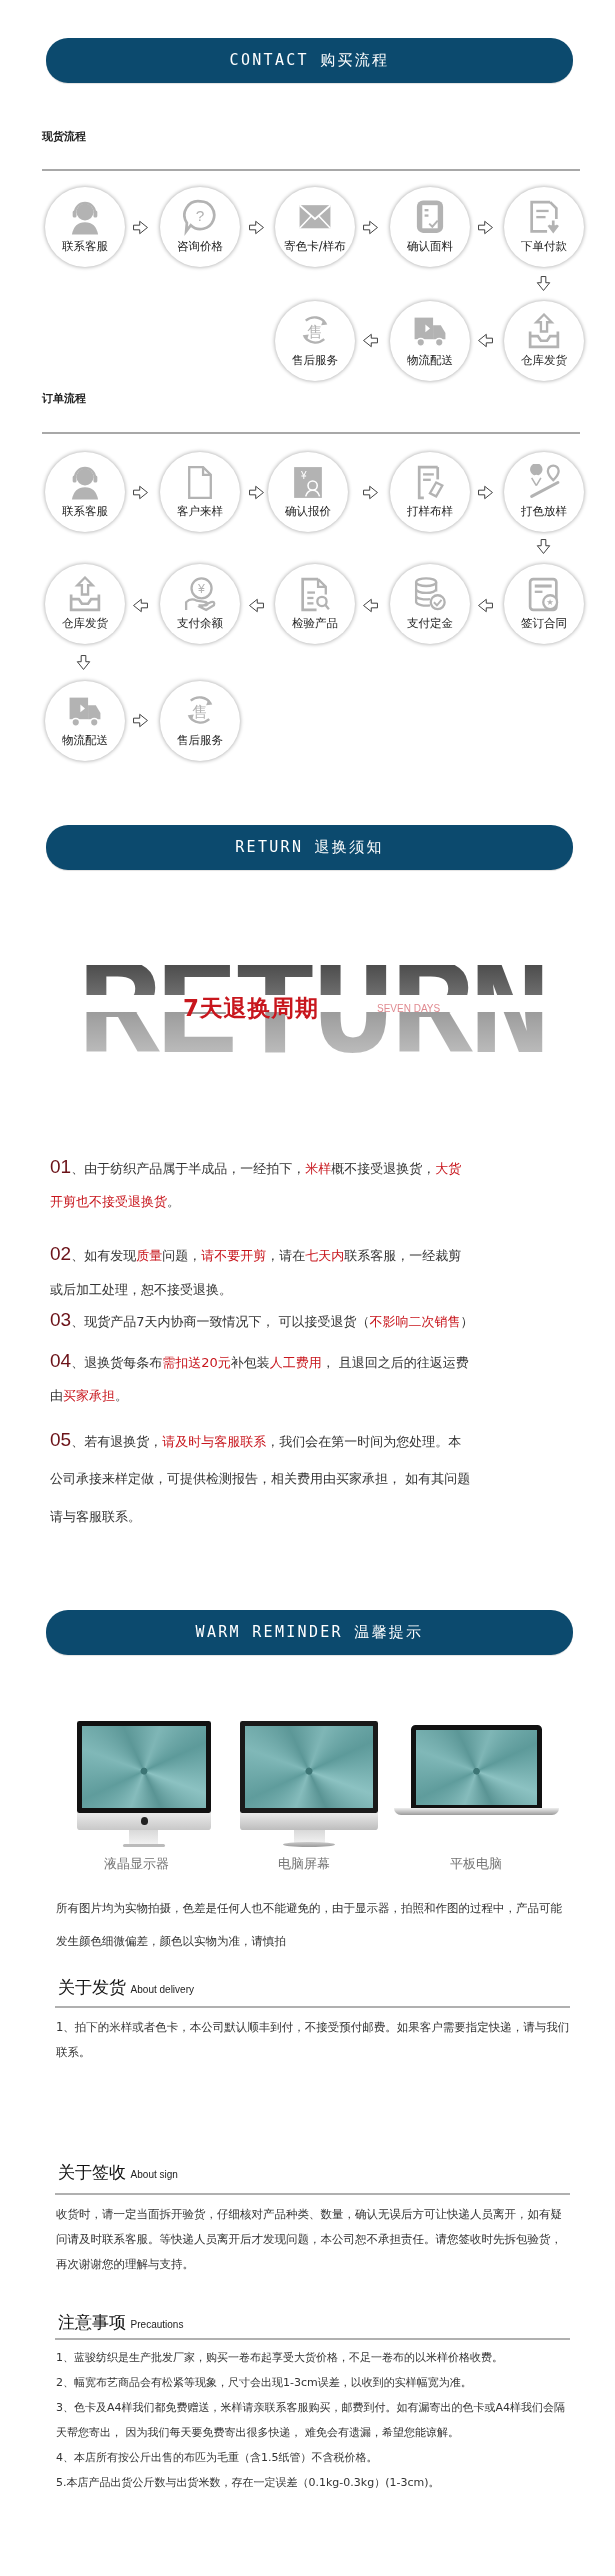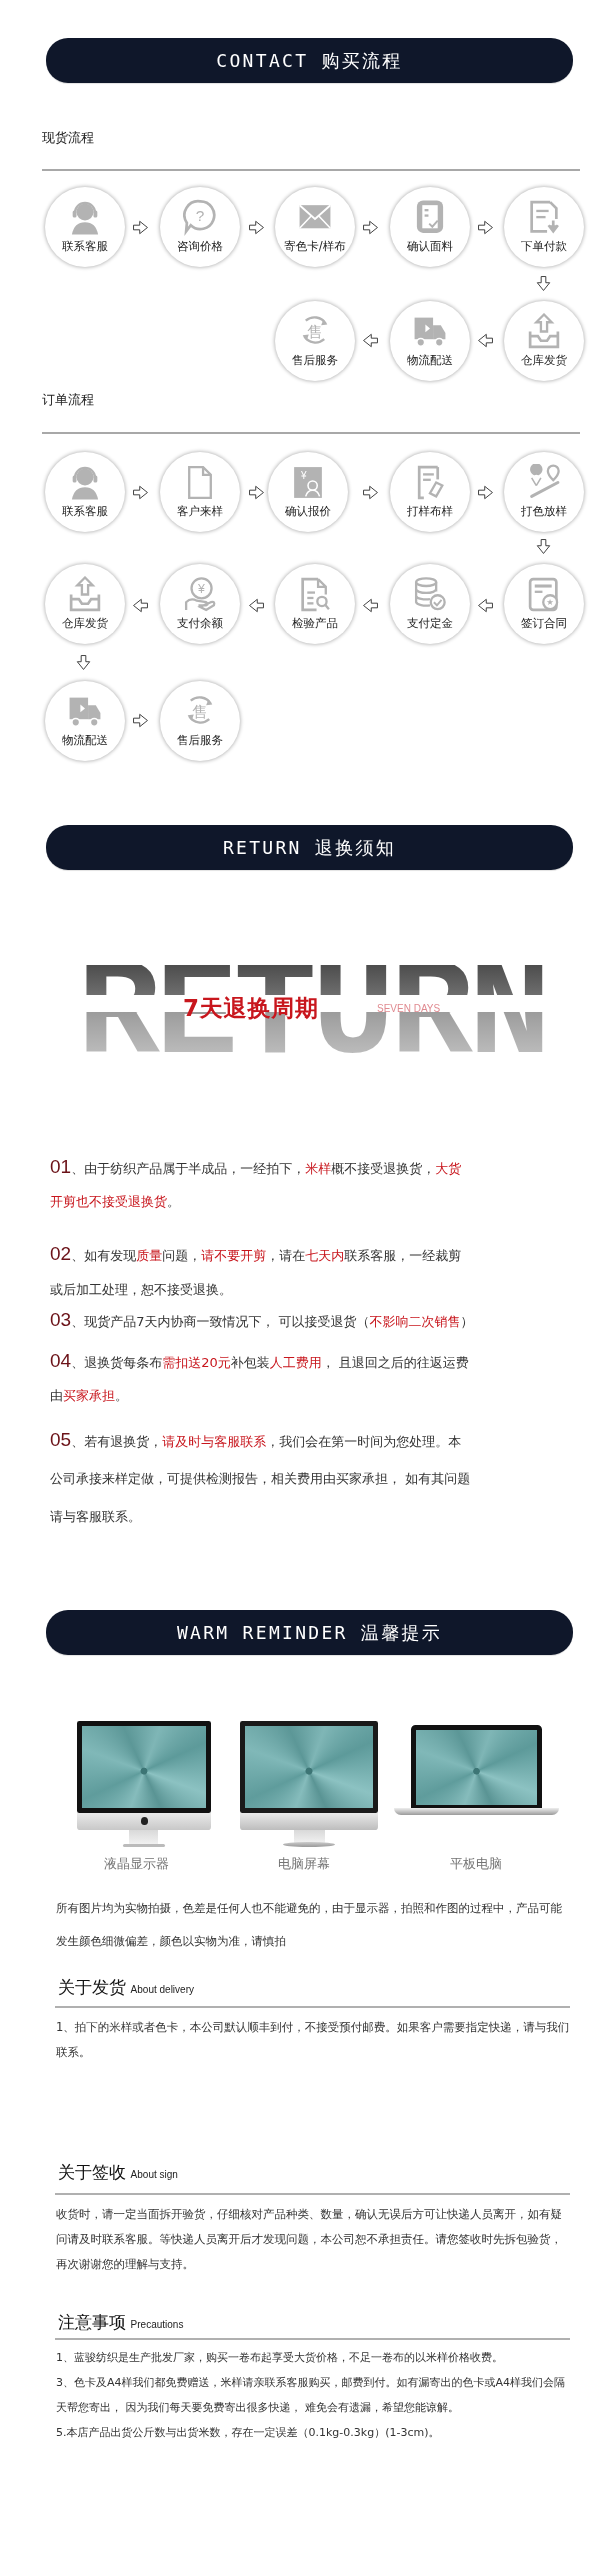--- a/index.html
+++ b/index.html
@@ -1,28 +1,28 @@
 <!DOCTYPE html>
 <html style="font-size:12.3px"><head>
 <meta charset="utf-8">
 <style>
   * { box-sizing: border-box; margin: 0; padding: 0; }
   html, body { width: 615px; background: #ffffff; }
   body { font-family: "DejaVu Sans", "Liberation Sans", sans-serif; color: #333; position: relative; height: 2576px; overflow: hidden; }
 
   .banner {
     position: absolute; left: 46px; width: 527px; height: 45px;
-    background: #0f172a; border-radius: 22px;
+    background: #0c4a6e; border-radius: 22px;
     color: #fff; text-align: center; line-height: 45px;
     font-family: "DejaVu Sans Mono", "Liberation Mono", monospace;
-    font-size: 18px; letter-spacing: 2.3px;
+    font-size: 15px; letter-spacing: 2.3px;
     box-shadow: 0 0.8px 0.8px rgba(0,0,0,0.15);
   }
 
-  .sec-title { position: absolute; left: 42px; font-size: 13px; color: #222; font-weight: normal; }
+  .sec-title { position: absolute; left: 42px; font-size: 11px; color: #222; font-weight: bold; }
   .sec-rule { position: absolute; left: 42px; width: 538px; height: 1.5px; background: #a8a8a8; }
 
   .step {
     position: absolute; width: 80px; height: 80px; border-radius: 50%;
     background: #fff;
     box-shadow: 0 0 3.8px 0.8px rgba(0,0,0,0.28);
     text-align: center;
   }
   .step .ic { position: absolute; left: 23px; top: 12.3px; width: 34px; height: 37px; }
   .step .lbl { position: absolute; left: 0; right: 0; top: 52px; font-size: 11.5px; color: #222; }
@@ -425,16 +425,18 @@
 </div>
 <div class="h2-rule" style="top:2193px;"></div>
 <div class="list" style="top:2202px;width:517px;">收货时，请一定当面拆开验货，仔细核对产品种类、数量，确认无误后方可让快递人员离开，如有疑问请及时联系客服。等快递人员离开后才发现问题，本公司恕不承担责任。请您签收时先拆包验货，再次谢谢您的理解与支持。</div>
 
 <div class="h2" style="top:2311px;">
   <span>注意事项</span><span class="en">Precautions</span>
 </div>
 <div class="h2-rule" style="top:2338px;"></div>
 <div class="list" style="top:2345px;width:527px;font-size:11px;">
   <div>1、蓝骏纺织是生产批发厂家，购买一卷布起享受大货价格，不足一卷布的以米样价格收费。</div>
+  <div>2、幅宽布艺商品会有松紧等现象，尺寸会出现1-3cm误差，以收到的实样幅宽为准。</div>
   <div style="width:517px;">3、色卡及A4样我们都免费赠送，米样请亲联系客服购买，邮费到付。如有漏寄出的色卡或A4样我们会隔天帮您寄出，  因为我们每天要免费寄出很多快递，  难免会有遗漏，希望您能谅解。</div>
+  <div>4、本店所有按公斤出售的布匹为毛重（含1.5纸管）不含税价格。</div>
   <div>5.本店产品出货公斤数与出货米数，存在一定误差（0.1kg-0.3kg）(1-3cm)。</div>
 </div>
 
 
 </body></html>

